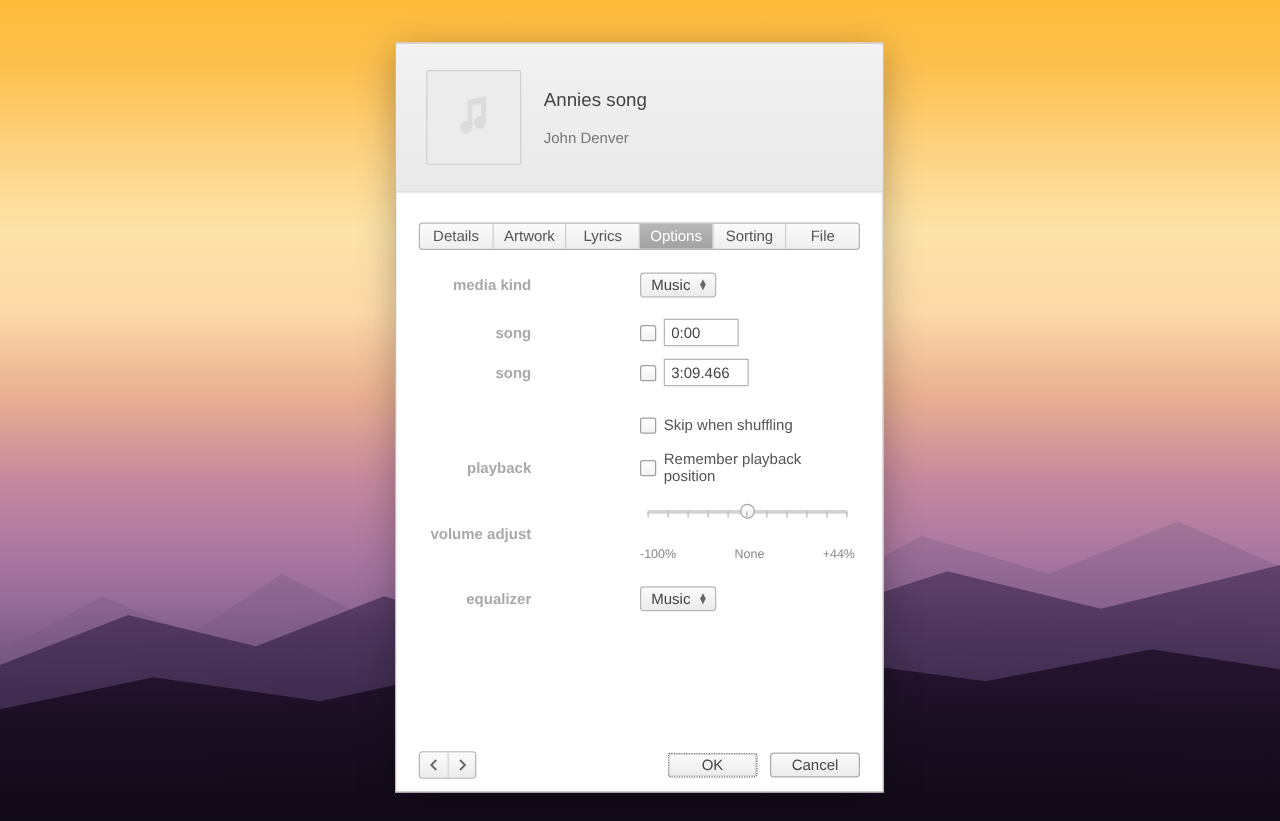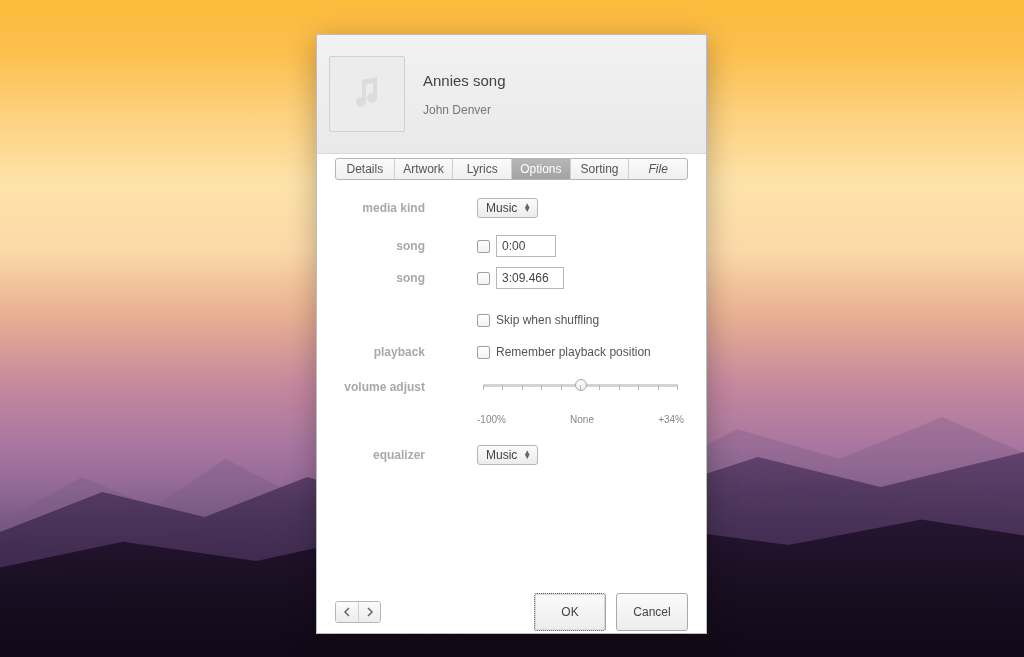--- a/index.html
+++ b/index.html
@@ -42,44 +42,44 @@
   }
 
   .dialog {
     position: absolute; left: 316px; top: 34px; width: 391px; height: 600px;
     background: #ffffff; border: 1px solid #bdbdbd; box-shadow: 0 6px 28px rgba(0,0,0,0.28);
   }
 
   .header {
     height: 119px; background: linear-gradient(180deg,#f2f2f2,#e9e9e9);
     border-bottom: 1px solid #d8d8d8;
-    display: flex; align-items: center; gap: 18px; padding: 0 12px;
+    display: flex; align-items: center; gap: 18px; padding: 0 24px;
   }
   .art {
     width: 76px; height: 76px; border: 1px solid #d0d0d0; background: #ececec; border-radius: 2px;
     display:flex; align-items:center; justify-content:center; color:#d4d4d4;
   }
   .title-block .song { font-size: 15px; color:#444; }
   .title-block .artist { font-size: 12px; color:#777; margin-top:14px; }
 
   .tabs {
-    display:flex; height:22px; margin: 4px 18px 0 18px; border:1px solid #b5b5b5; border-radius:3px; overflow:hidden;
+    display:flex; height:22px; margin: 24px 18px 0 18px; border:1px solid #b5b5b5; border-radius:3px; overflow:hidden;
     background: linear-gradient(180deg,#fbfbfb,#efefef);
   }
   .tab {
     flex:1; text-align:center; font-size:12px; line-height:20px; color:#555;
     border-right:1px solid #cfcfcf; user-select:none; cursor:default;
   }
-  .tab:last-child { border-right:none;font-style:italic; }
+  .tab:last-child { border-right:none; }
   .tab.active {
     background: linear-gradient(180deg,#b7b7b7,#a2a2a2); color:#fff;
   }
 
   .body { padding: 16px 22px 0 22px; }
-  .row { display:flex; align-items:center; min-height:24px; margin-bottom:8px; }
+  .row { display:flex; align-items:center; min-height:24px; margin-bottom:8px;gap:35px; }
   .row .label { width:94px; text-align:right; color:#a9a9a9; font-size:12px; padding-right:8px; font-weight:600; }
   .row .control { flex:1; display:flex; align-items:center; gap:6px; color:#555;margin-left:44px; }
 
   .select {
     height:20px; display:inline-flex; align-items:center; gap:6px; padding:0 6px 0 8px;
     background: linear-gradient(180deg,#fbfbfb,#ececec);
     border:1px solid #b6b6b6; border-radius:3px; font-size:12px; color:#444; cursor:default;
   }
   .select .arrows { display:flex; flex-direction:column; line-height:4px; font-size:8px; color:#666; }
 
@@ -111,21 +111,21 @@
     display:flex; align-items:center; padding:0 18px;
   }
   .nav-btns { display:flex; border:1px solid #b5b5b5; border-radius:3px; overflow:hidden; }
   .nav {
     width:22px; height:20px; display:flex; align-items:center; justify-content:center;
     background: linear-gradient(180deg,#fbfbfb,#ececec); color:#666; font-size:11px;
   }
   .nav + .nav { border-left:1px solid #cfcfcf; }
   .footer-spacer { flex:1; }
   .btn {
-    min-width:72px; height:38px; border:1px solid #a9a9a9; border-radius:3px;
+    min-width:72px; height:20px; border:1px solid #a9a9a9; border-radius:3px;
     background: linear-gradient(180deg,#fbfbfb,#ececec); font-size:12px; color:#444;
     display:inline-flex; align-items:center; justify-content:center; margin-left:10px;
     cursor:default;
   }
   .btn.default { border:1px dotted #555; box-shadow: inset 0 0 0 1px #d7d7d7; }
 </style>
 </head>
 <body>
 
 <div class="desktop">
@@ -201,21 +201,21 @@
       <div class="row">
         <div class="label">playback</div>
         <div class="control">
           <span class="cb"></span>
           <span class="cb-label">Remember playback position</span>
         </div>
       </div>
 
       <div style="height:6px"></div>
 
-      <div class="row" style="align-items:flex-start">
+      <div class="row" style="align-items:center">
         <div class="label" style="padding-top:2px">volume adjust</div>
         <div class="control" style="display:block; flex:1">
           <div class="slider-area">
             <div class="track">
               <div class="thumb"></div>
             </div>
             <div class="ticks">
                 <span></span>
                 <span></span>
                 <span></span>
@@ -225,21 +225,21 @@
                 <span></span>
                 <span></span>
                 <span></span>
                 <span></span>
                 <span></span>
               </div>
           </div>
           <div class="slider-scale">
             <span>-100%</span>
             <span>None</span>
-            <span>+34%</span>
+            <span>+44%</span>
           </div>
         </div>
       </div>
 
       <div style="height:10px"></div>
 
       <div class="row">
         <div class="label">equalizer</div>
         <div class="control">
           <div class="select">

